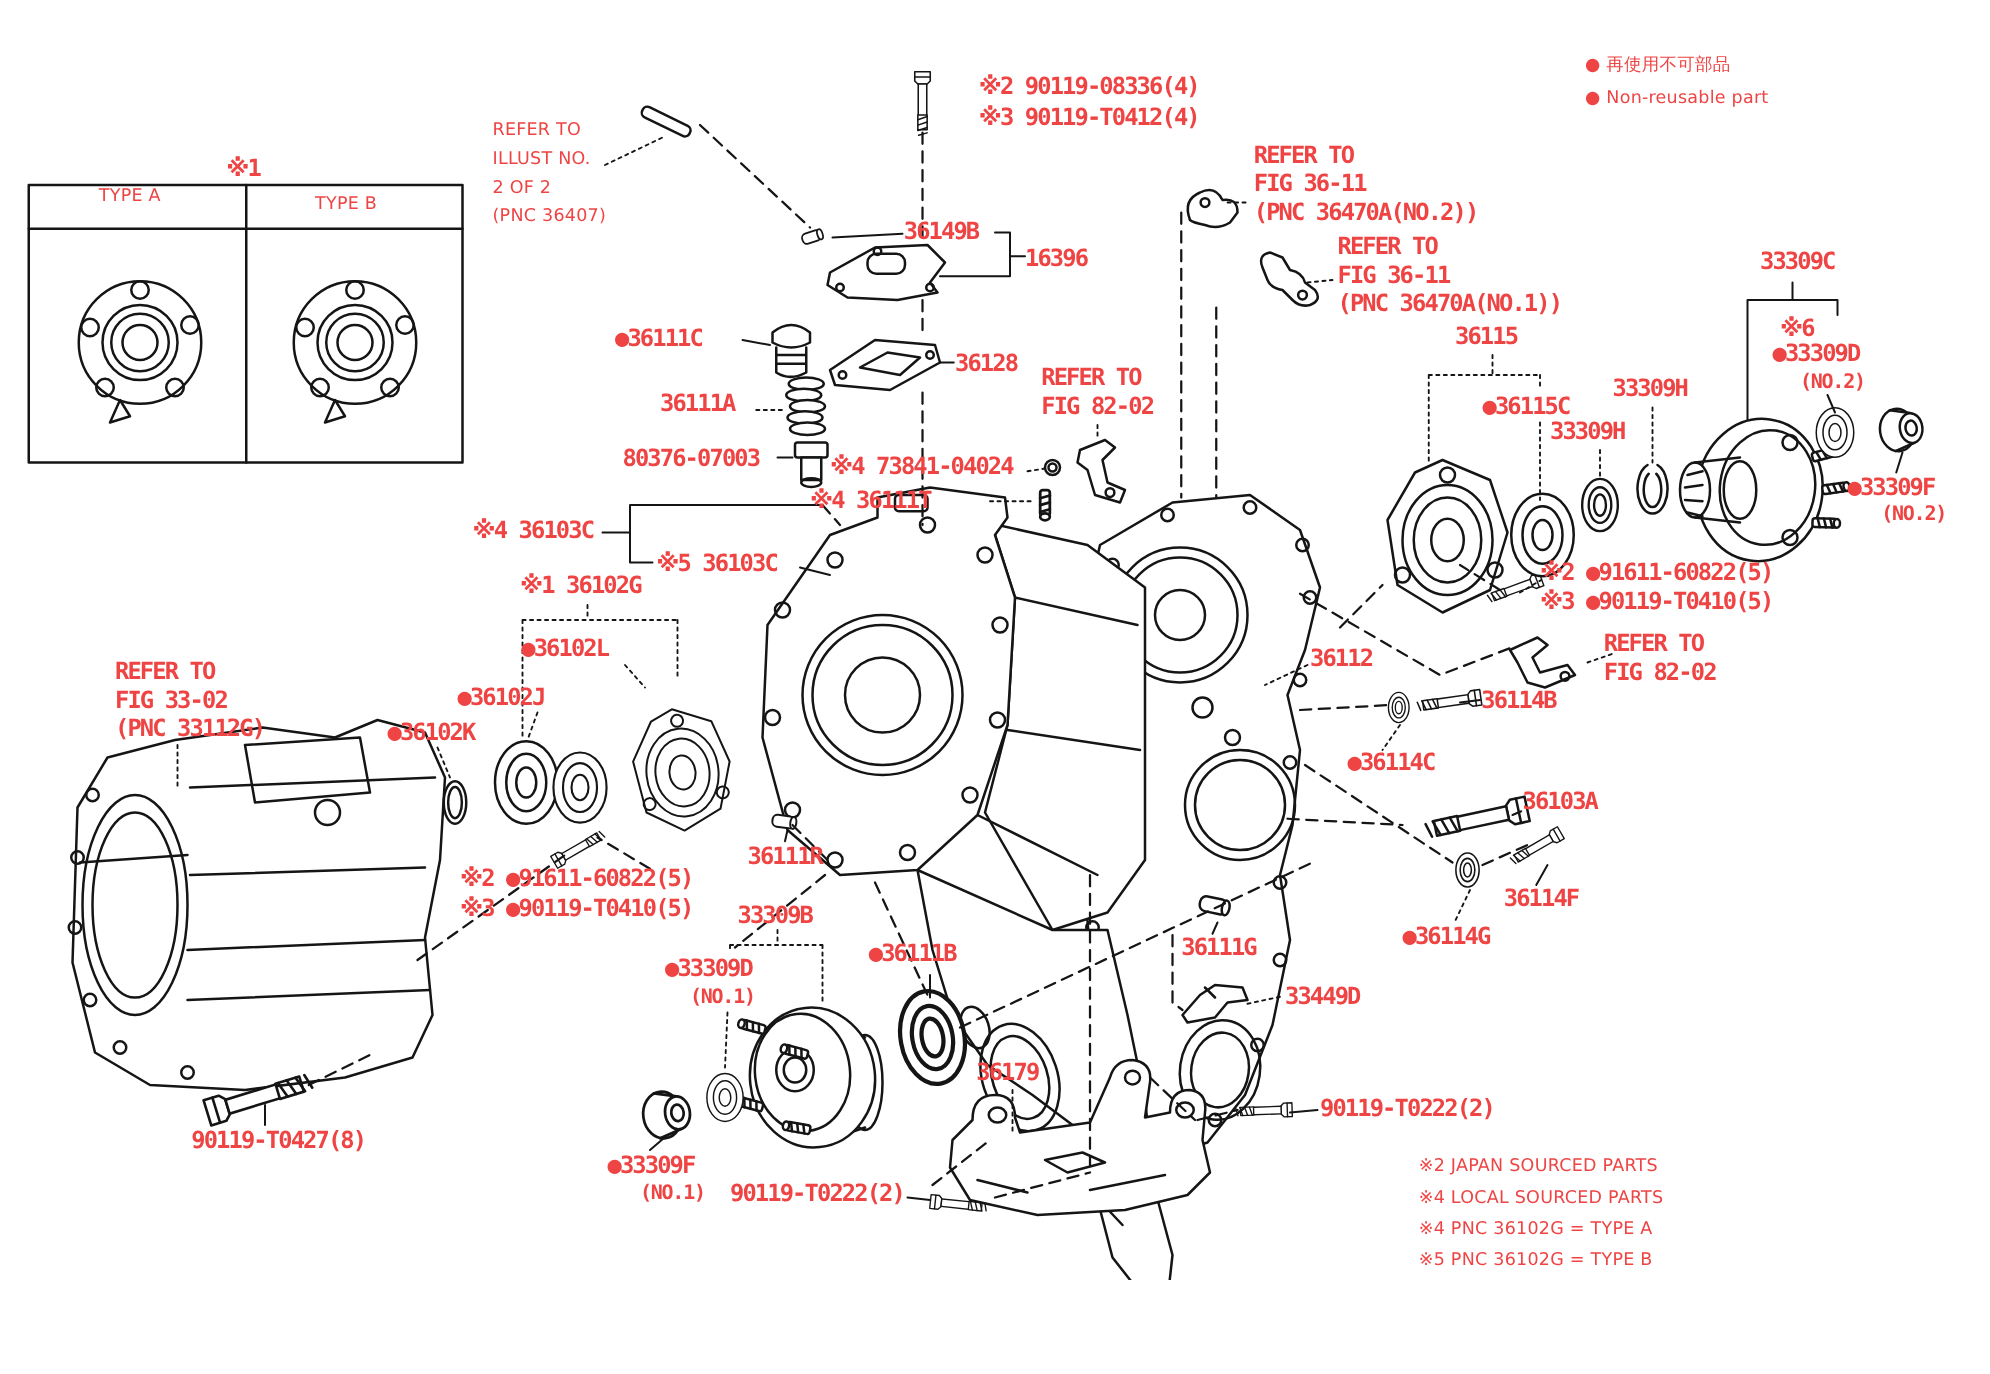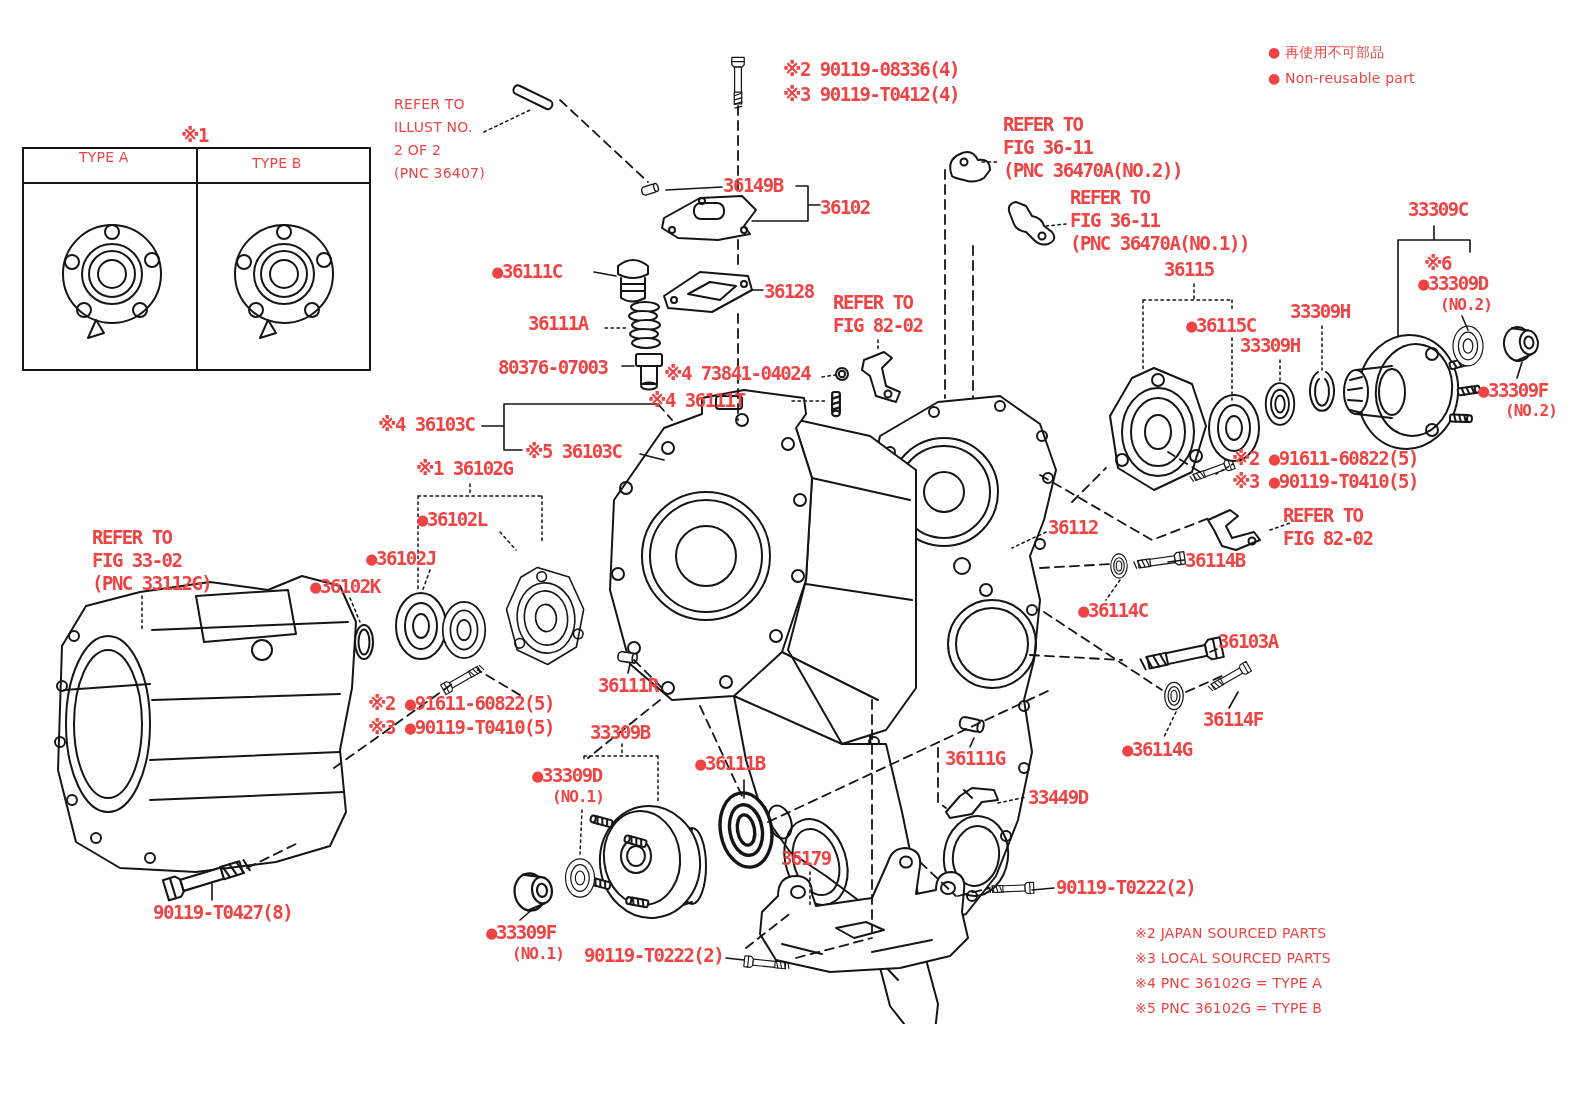--- a/index.html
+++ b/index.html
@@ -411,21 +411,21 @@
 <div class="lbl note" style="left:1268px;top:70px">● Non-reusable part</div>
 <div class="lbl note" style="left:394px;top:93px;line-height:23px">REFER TO
 ILLUST NO.
 2 OF 2
 (PNC 36407)</div>
 <div class="lbl pn" style="left:181px;top:124px">※1</div>
 <div class="lbl note" style="left:79px;top:149px">TYPE A</div>
 <div class="lbl note" style="left:252px;top:155px">TYPE B</div>
 
 <div class="lbl pn" style="left:723px;top:174px">36149B</div>
-<div class="lbl pn" style="left:820px;top:196px">36102</div>
+<div class="lbl pn" style="left:820px;top:196px">16396</div>
 <div class="lbl pn" style="left:492px;top:260px">●36111C</div>
 <div class="lbl pn" style="left:528px;top:312px">36111A</div>
 <div class="lbl pn" style="left:498px;top:356px">80376-07003</div>
 <div class="lbl pn" style="left:664px;top:362px">※4 73841-04024</div>
 <div class="lbl pn" style="left:648px;top:389px">※4 36111T</div>
 <div class="lbl pn" style="left:764px;top:280px">36128</div>
 <div class="lbl pn" style="left:833px;top:291px">REFER TO
 FIG 82-02</div>
 <div class="lbl pn" style="left:1003px;top:113px">REFER TO
 FIG 36-11
@@ -474,18 +474,18 @@
 <div class="lbl pn" style="left:532px;top:764px">●33309D</div>
 <div class="lbl pn sm" style="left:552px;top:787px">(NO.1)</div>
 <div class="lbl pn" style="left:695px;top:752px">●36111B</div>
 <div class="lbl pn" style="left:781px;top:847px">36179</div>
 <div class="lbl pn" style="left:486px;top:921px">●33309F</div>
 <div class="lbl pn sm" style="left:512px;top:944px">(NO.1)</div>
 <div class="lbl pn" style="left:584px;top:944px">90119-T0222(2)</div>
 <div class="lbl pn" style="left:153px;top:901px">90119-T0427(8)</div>
 
 <div class="lbl note" style="left:1135px;top:925px">※2 JAPAN SOURCED PARTS</div>
-<div class="lbl note" style="left:1135px;top:950px">※3 LOCAL SOURCED PARTS</div>
+<div class="lbl note" style="left:1135px;top:950px">※4 LOCAL SOURCED PARTS</div>
 <div class="lbl note" style="left:1135px;top:975px">※4 PNC 36102G = TYPE A</div>
 <div class="lbl note" style="left:1135px;top:1000px">※5 PNC 36102G = TYPE B</div>
 <div class="lbl note" style="left:1500px;top:1062px">362002G</div>
 
 </div>
 
 </body></html>

